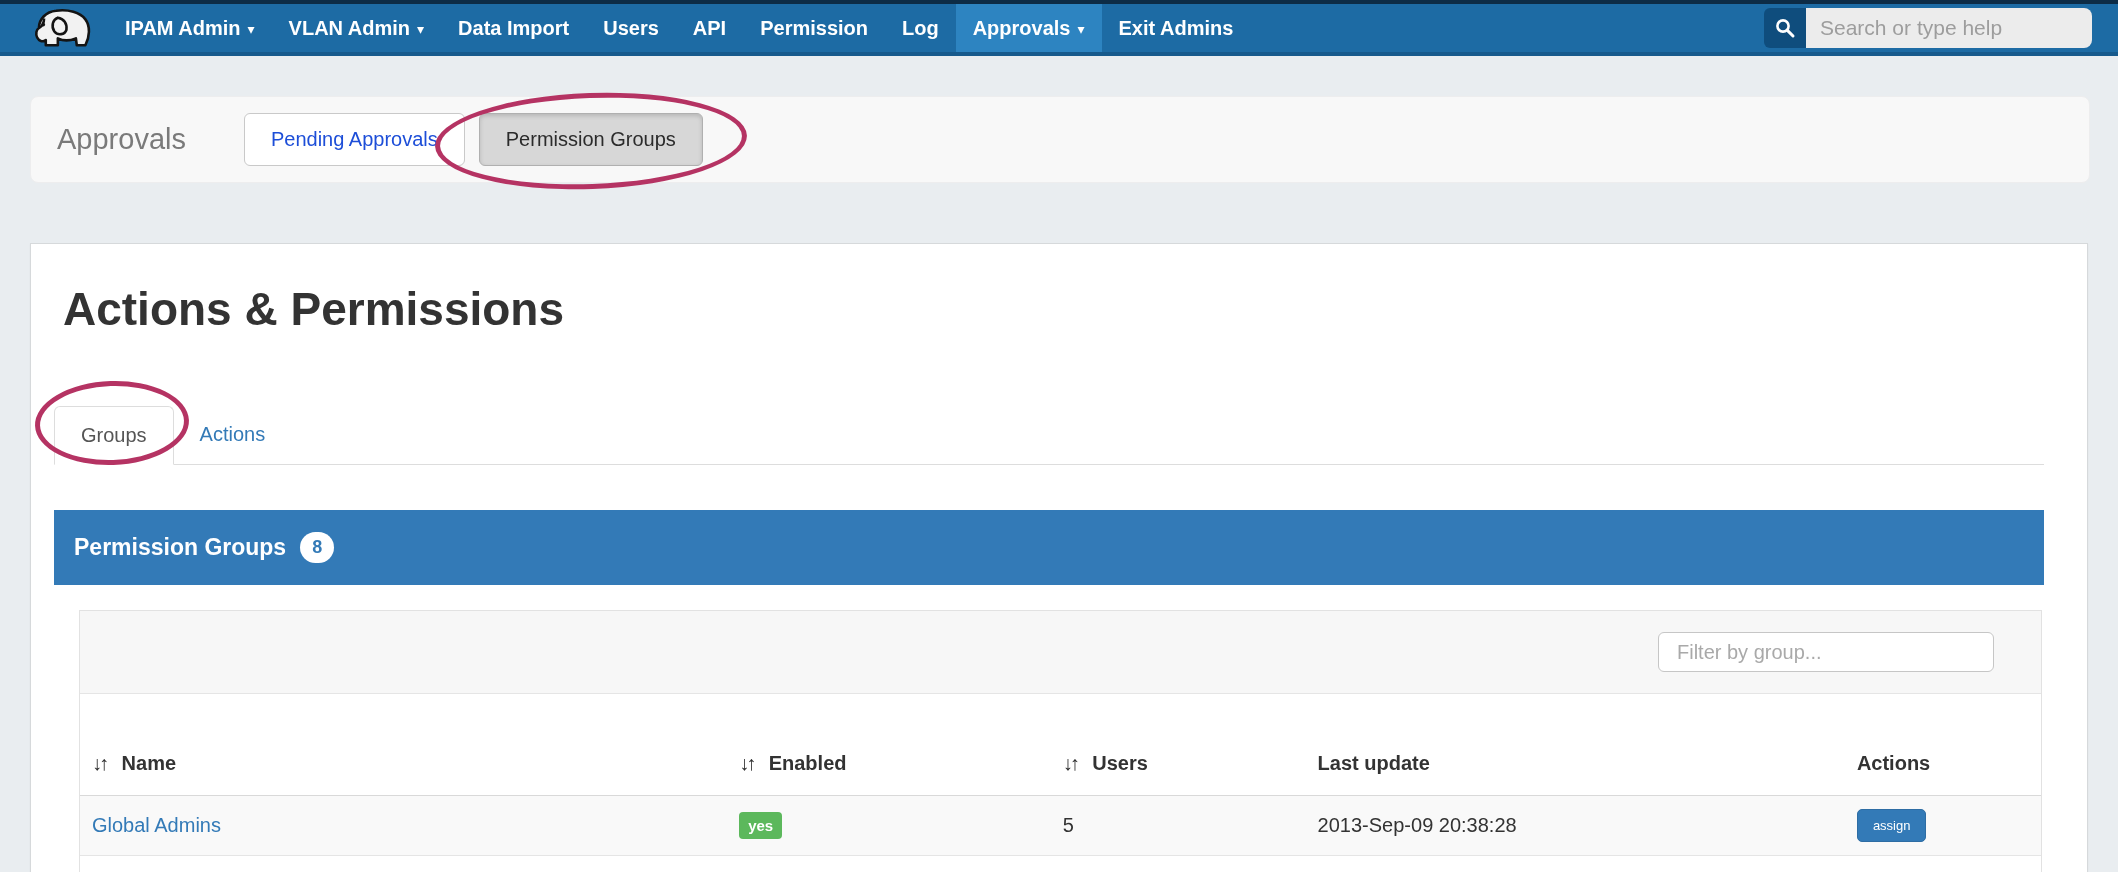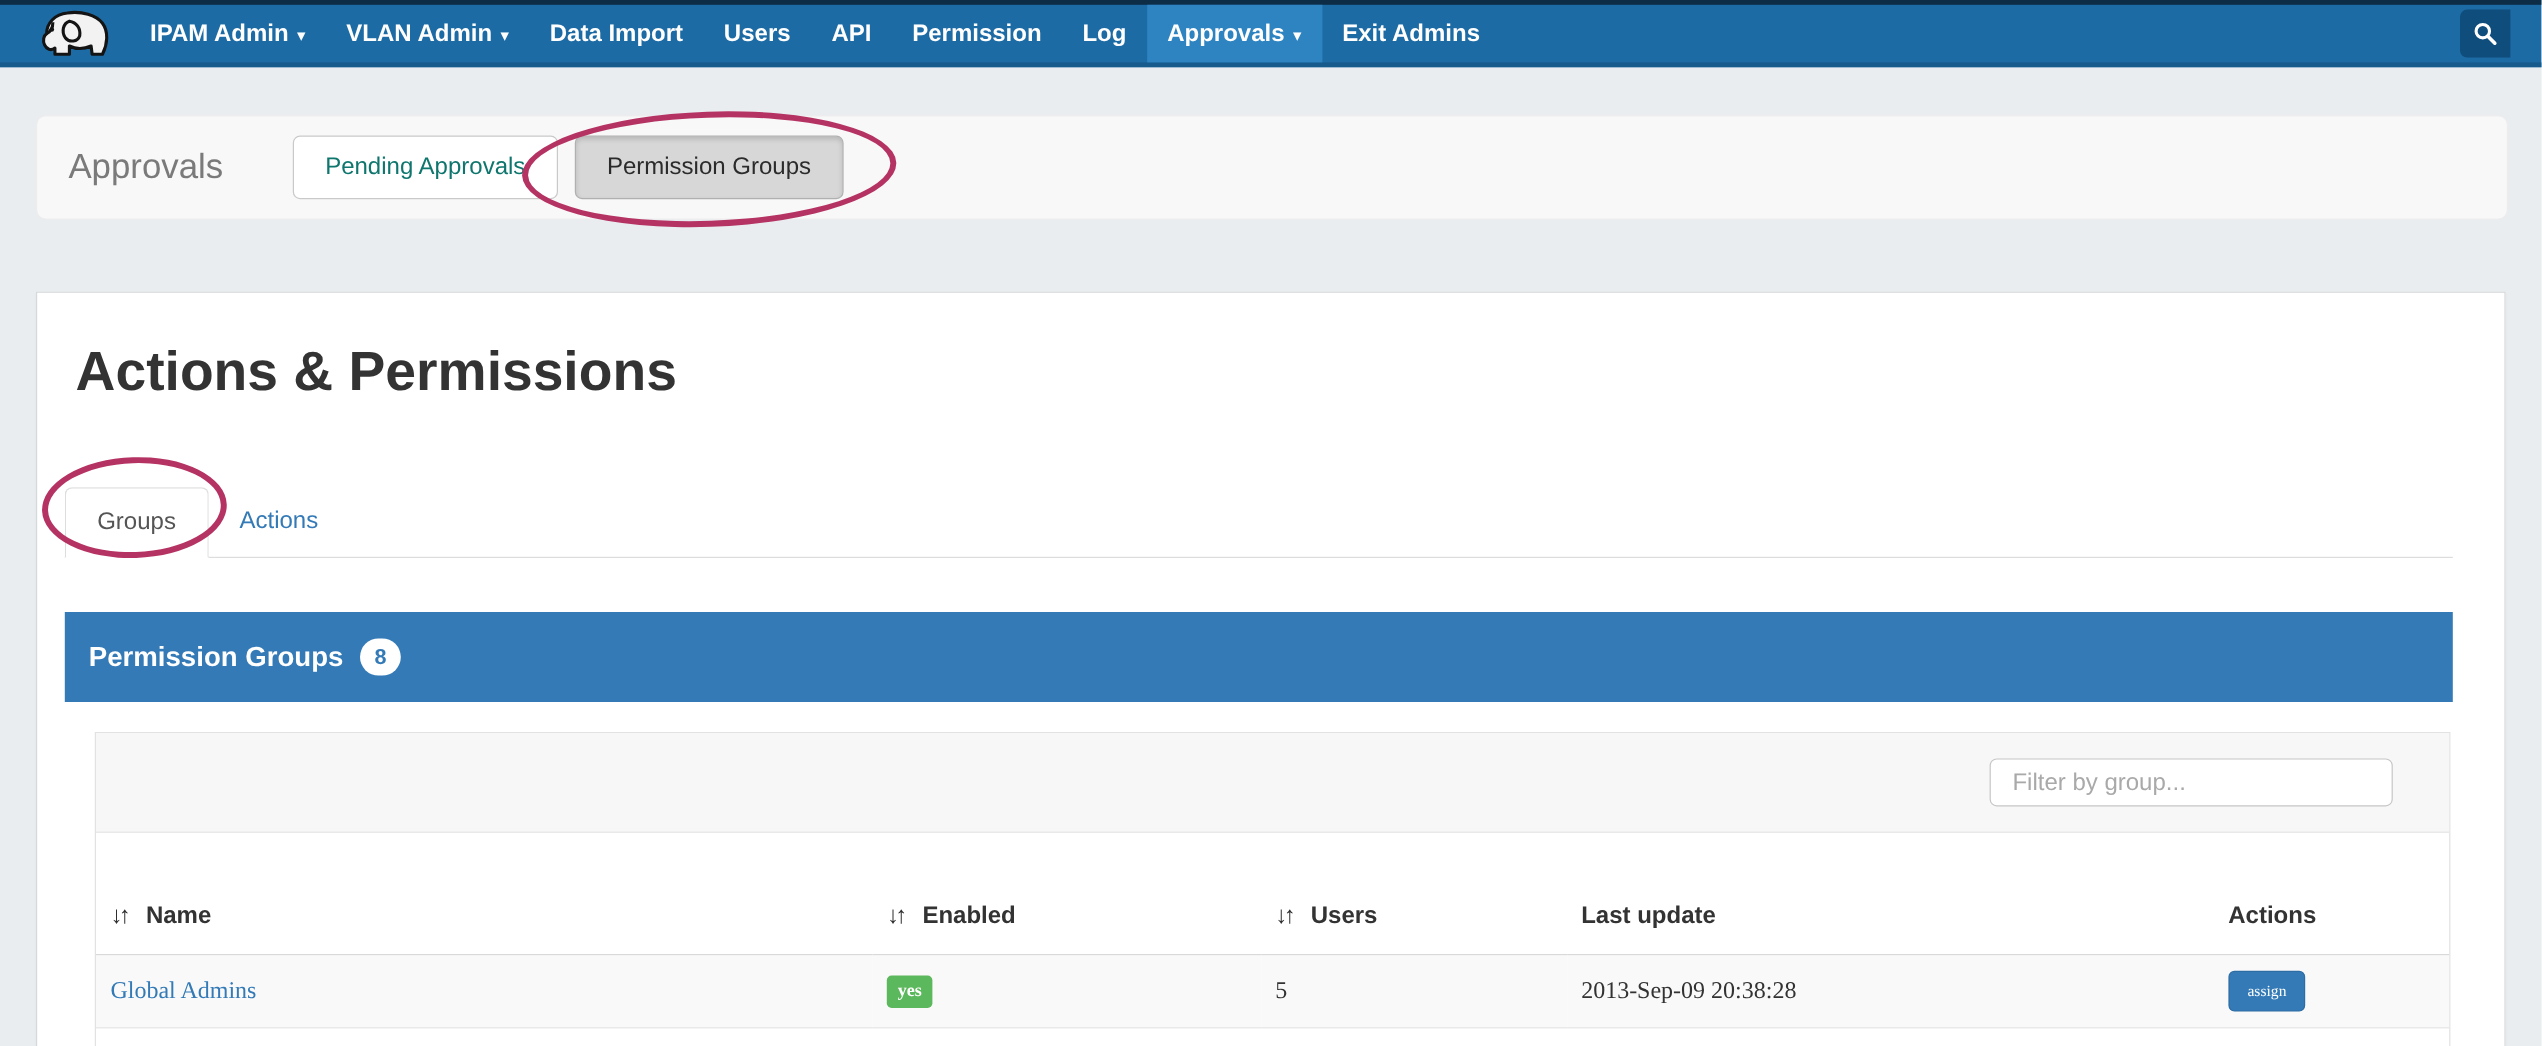--- a/index.html
+++ b/index.html
@@ -37,21 +37,21 @@
   .search-input::placeholder { color:#9d9d9d; }
 
   
   .header-box {
     margin:40px 28px 0 30px; background:#f8f8f8; border:1px solid #ededee;
     border-radius:8px; padding:16px 26px; display:flex; align-items:center;
   }
   .header-title { font-size:29px; color:#7a7a7a; margin-right:58px; }
   .btn-outline {
     background:#fff; border:1px solid #c9c9c9; border-radius:6px;
-    color:#0f766e; font-size:20px; padding:14px 26px; cursor:pointer;
+    color:#1d4ed8; font-size:20px; padding:14px 26px; cursor:pointer;
     font-family:inherit;
   }
   .btn-active-gray {
     background:#d7d7d7; border:1px solid #b0b0b0; border-radius:6px;
     color:#2b2b2b; font-size:20px; padding:14px 26px; cursor:pointer;
     box-shadow:inset 0 2px 4px rgba(0,0,0,0.15); font-family:inherit;
   }
   .rel { position:relative; display:inline-block; margin-left:14px; }
   .annotation-ellipse {
     position:absolute; border:5px solid #b53363; border-radius:50%;
@@ -96,21 +96,21 @@
     font-size:20px; padding:0 18px; color:#444; outline:none; background:#fff;
     font-family:inherit;
   }
   .filter-input::placeholder { color:#a9a9a9; }
   table { width:100%; border-collapse:collapse; }
   th {
     text-align:left; font-size:20px; font-weight:bold; color:#333;
     padding:58px 12px 20px 12px; border-bottom:1px solid #d9d9d9; white-space:nowrap;
   }
   .sort-icon { letter-spacing:-3px; margin-right:10px; font-weight:bold; color:#2f2f2f; }
-  td { font-size:20px; padding:13px 12px; vertical-align:middle;font-family:Liberation Serif, serif; }
+  td { font-size:20px; padding:13px 12px; vertical-align:middle; }
   tr.striped { background:#f9f9f9; }
   tr.row1 td { border-bottom:1px solid #e5e5e5; }
   .cell-link { color:#337ab7; cursor:pointer; text-decoration:none; }
   .badge-yes {
     background:#5cb85c; color:#fff; font-size:15px; font-weight:bold;
     border-radius:4px; padding:5px 9px; display:inline-block;
   }
   .btn-assign {
     background:#337ab7; border:1px solid #2e6da4; border-radius:5px;
     color:#fff; font-size:13px; padding:8px 15px; cursor:pointer; font-family:inherit;
@@ -163,20 +163,21 @@
     </li>
   </ul>
   <div class="nav-search">
     <div class="search-group">
       <button class="search-btn">
         <svg width="22" height="22" viewBox="0 0 22 22">
           <circle cx="9" cy="9" r="5.6" fill="none" stroke="#fff" stroke-width="2.6"></circle>
           <line x1="13.4" y1="13.4" x2="19" y2="19" stroke="#fff" stroke-width="3" stroke-linecap="round"></line>
         </svg>
       </button>
+      <input class="search-input" type="text" value="" placeholder="Search or type help" style="">
     </div>
   </div>
 </nav>
 
 <div class="header-box">
   <span class="header-title">Approvals</span>
   <button class="btn-outline">Pending Approvals</button>
   <span class="rel">
     <button class="btn-active-gray">Permission Groups</button>
     <span class="annotation-ellipse ellipse-groups-btn"></span>

